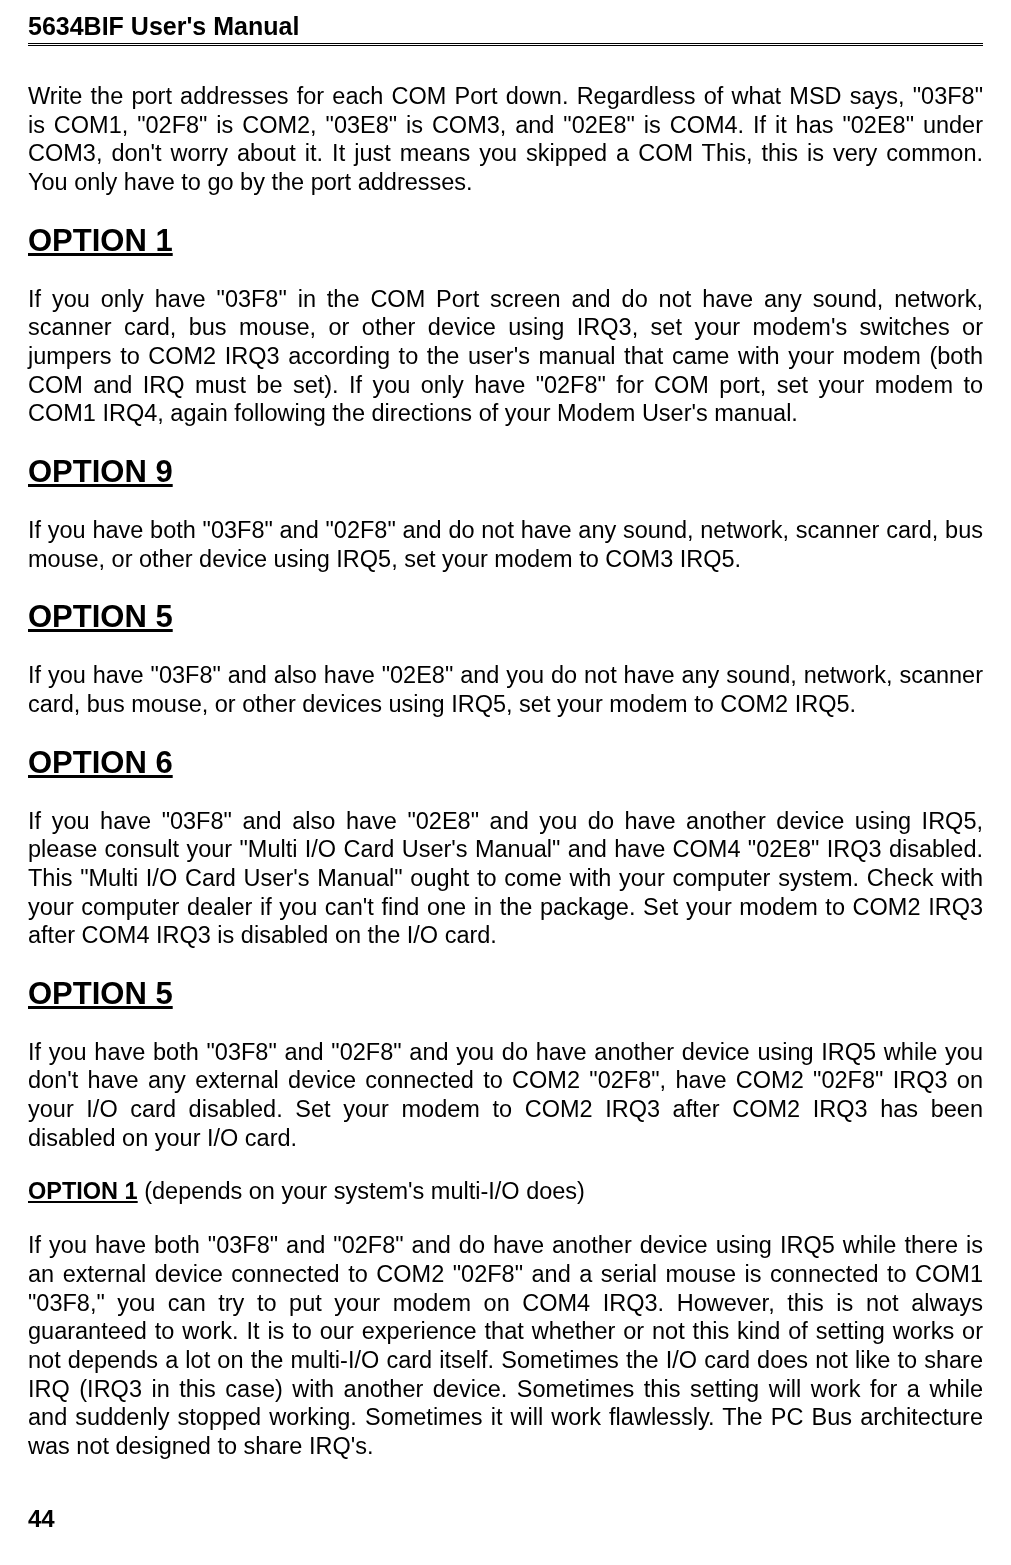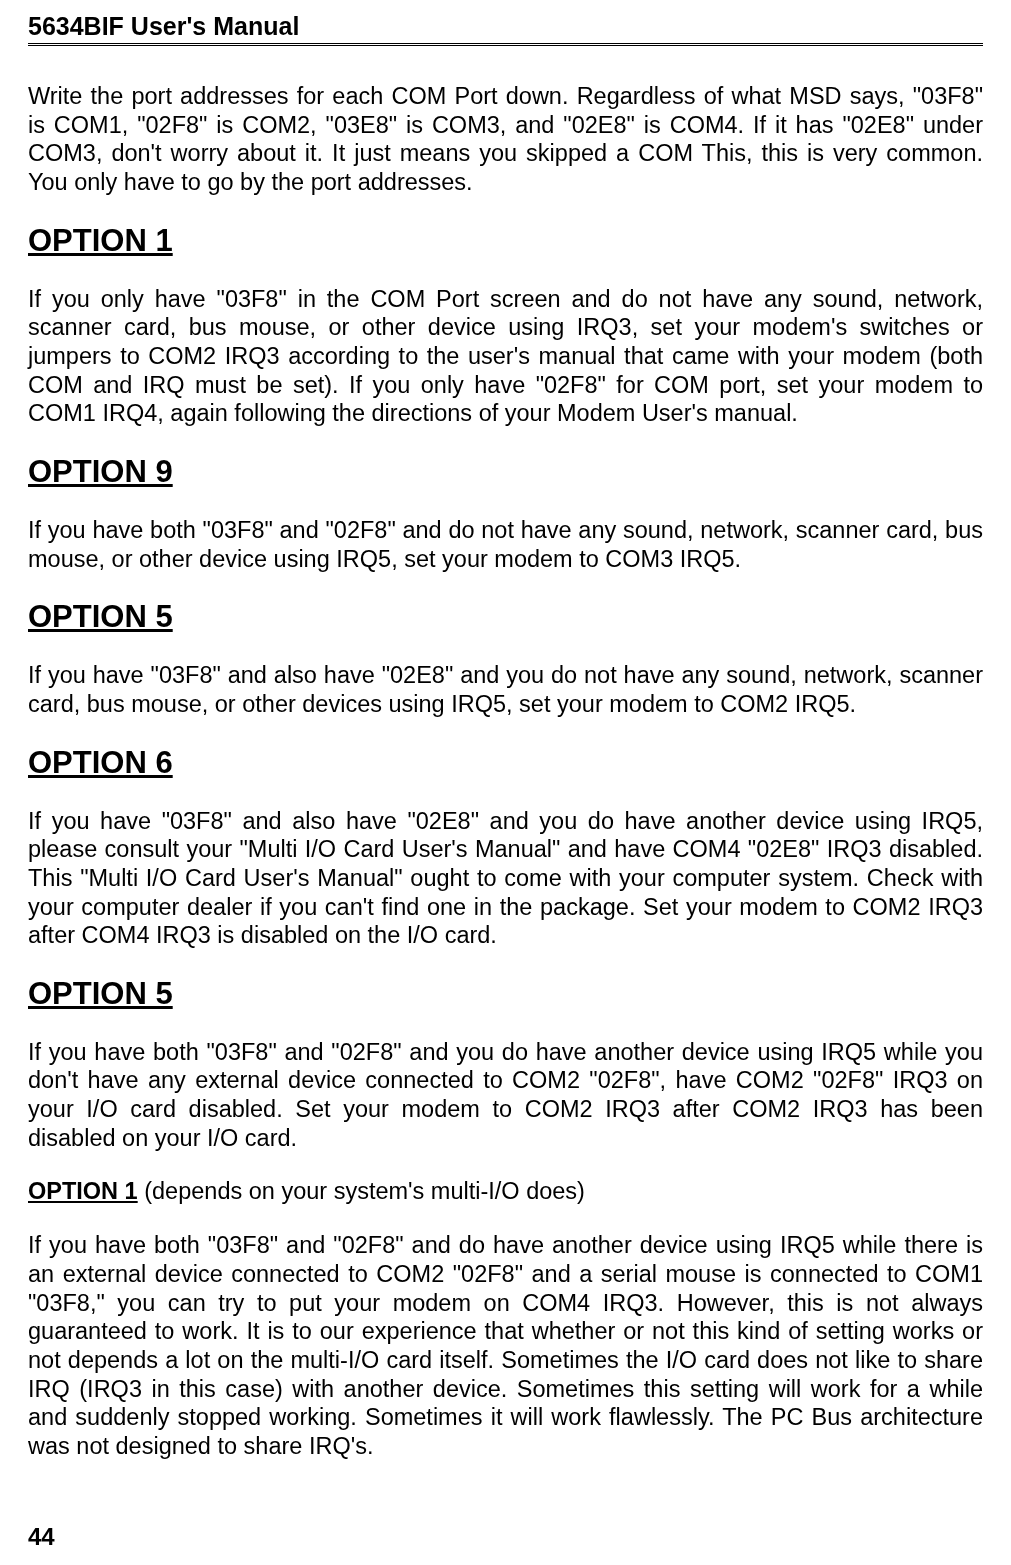--- a/index.html
+++ b/index.html
@@ -38,21 +38,21 @@
     .option6-line {
       font-size: 23.5px;
       margin-bottom: 26px;
     }
     .option6-heading {
       font-weight: bold;
       text-decoration: underline;
     }
     .page-number {
       position: absolute;
-      bottom: 14px;
+      bottom: 32px;
       left: 28px;
       font-size: 24px;
       font-weight: bold;
     }
   </style>
 </head>
 <body>
 
 <div class="header-title">5634BIF User's Manual</div>
 

